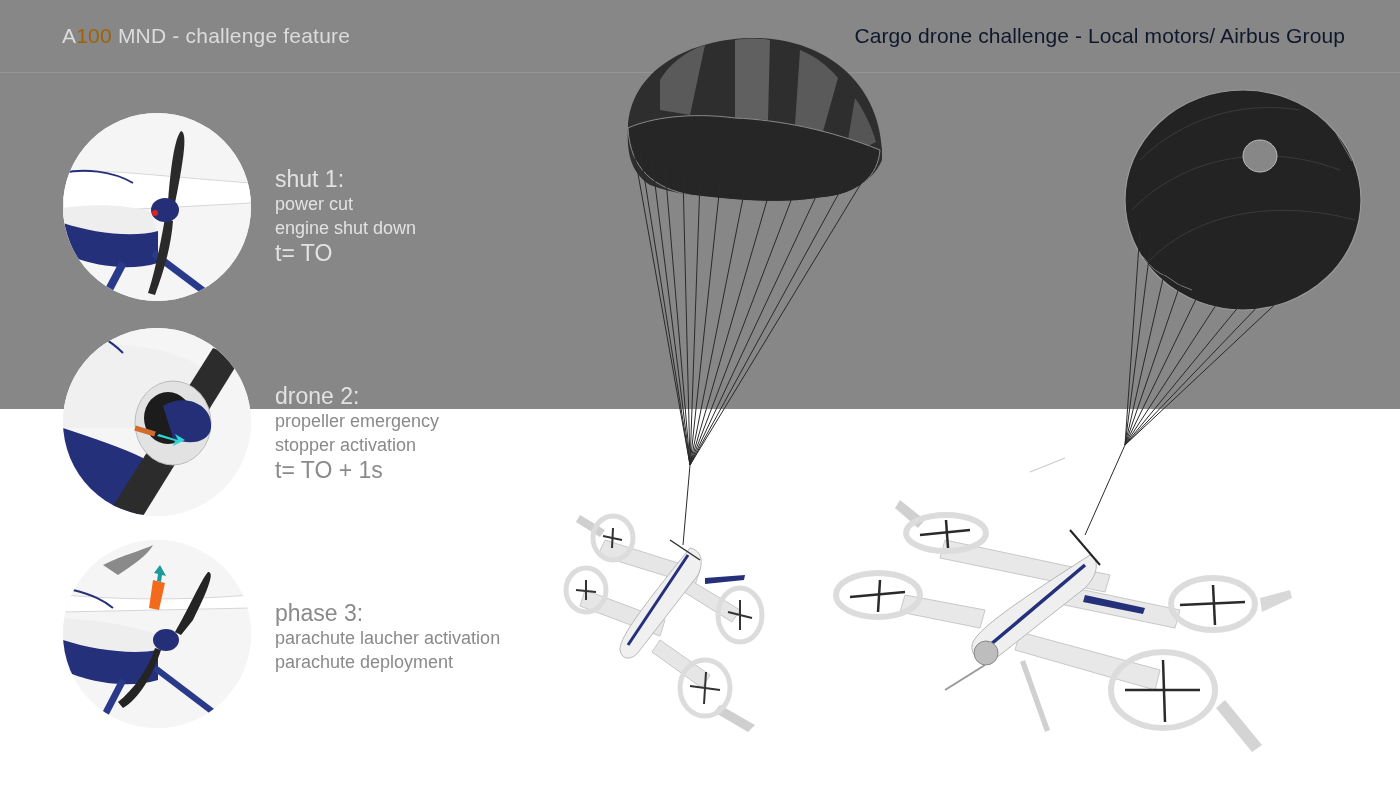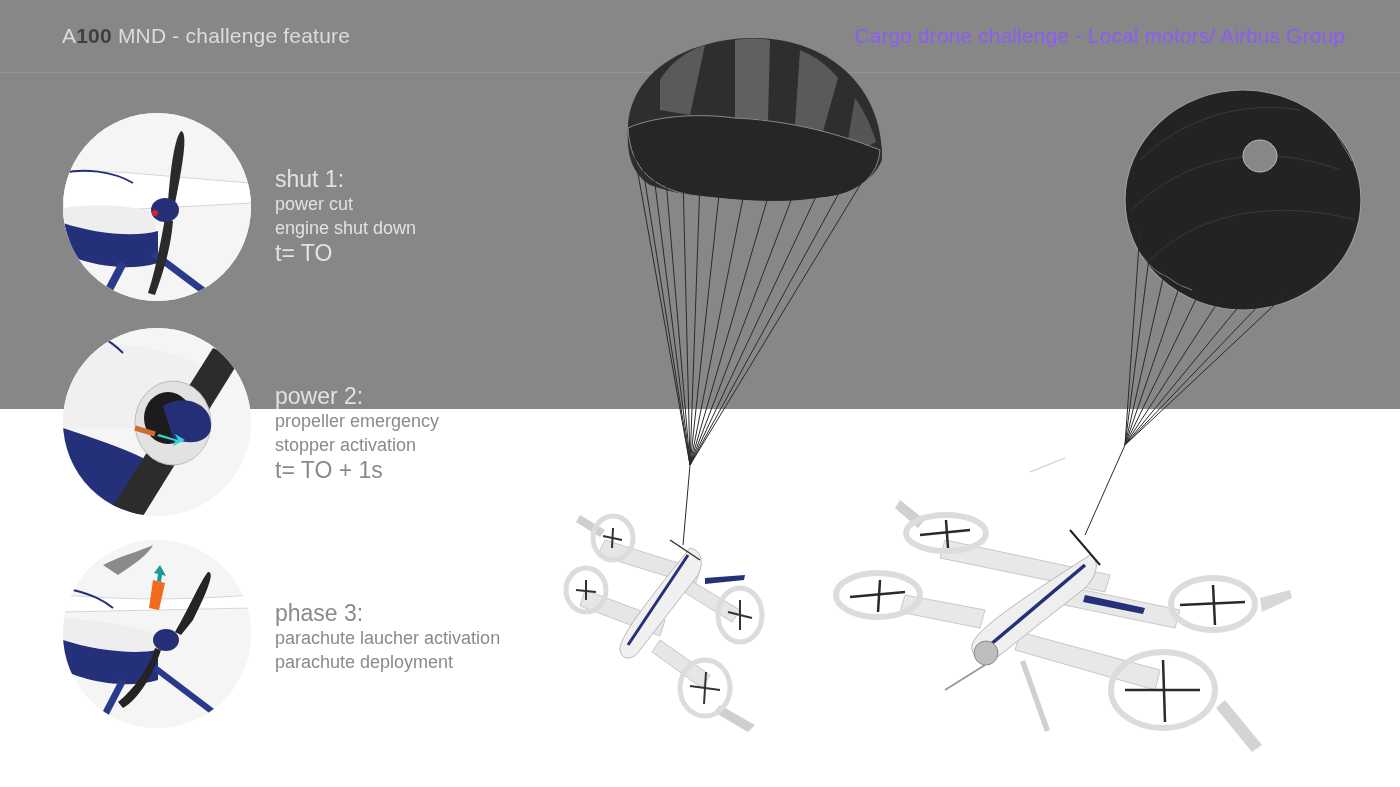--- a/index.html
+++ b/index.html
@@ -4,22 +4,22 @@
   <style>
     * { margin: 0; padding: 0; box-sizing: border-box; }
     html, body { width: 1400px; height: 787px; overflow: hidden; background: #ffffff; }
     body { position: relative; font-family: "Liberation Sans", "DejaVu Sans", sans-serif; }
 
     .bg-gray { position: absolute; left: 0; top: 0; width: 1400px; height: 409px; background: #878787; }
     .bg-white { position: absolute; left: 0; top: 409px; width: 1400px; height: 378px; background: #ffffff; }
     .divider { position: absolute; left: 0; top: 72px; width: 1400px; height: 1px; background: #959595; }
 
     .header-left { position: absolute; left: 62px; top: 24px; font-size: 21px; font-weight: 300; color: #dcdcdc; letter-spacing: 0.2px; white-space: nowrap; }
-    .header-left .bold { font-weight: 700; color: #404040; text-align: center; }
-    .header-right { position: absolute; right: 55px; top: 24px; font-size: 21px; color: #8b5cf6; white-space: nowrap; letter-spacing: 0.1px; }
+    .header-left .bold { font-weight: 400; color: #a16207; text-align: center; }
+    .header-right { position: absolute; right: 55px; top: 24px; font-size: 21px; color: #0f172a; white-space: nowrap; letter-spacing: 0.1px; }
 
     .circle { position: absolute; width: 188px; height: 188px; border-radius: 50%; overflow: hidden; background: #f4f4f4; }
     .circle svg { width: 100%; height: 100%; display: block; }
 
     .phase { position: absolute; left: 275px; white-space: nowrap; }
     .phase .title { font-size: 23px; line-height: 26px; }
     .phase .desc { font-size: 18px; line-height: 24px; }
     .phase .time { font-size: 23px; line-height: 26px; }
     .phase.on-gray { color: #e2e2e2; }
     .phase.on-white { color: #8a8a8a; }
@@ -221,21 +221,21 @@
 </div>
 
 <div class="phase on-gray" style="top:166px;">
   <div class="title">shut 1:</div>
   <div class="desc">power cut</div>
   <div class="desc">engine shut down</div>
   <div class="time">t= TO</div>
 </div>
 
 <div class="phase split" style="top:383px;">
-  <div class="title">power 2:</div>
+  <div class="title">drone 2:</div>
   <div class="desc">propeller emergency</div>
   <div class="desc">stopper activation</div>
   <div class="time">t= TO + 1s</div>
 </div>
 
 <div class="phase on-white" style="top:600px;">
   <div class="title">phase 3:</div>
   <div class="desc">parachute laucher activation</div>
   <div class="desc">parachute deployment</div>
 </div>

